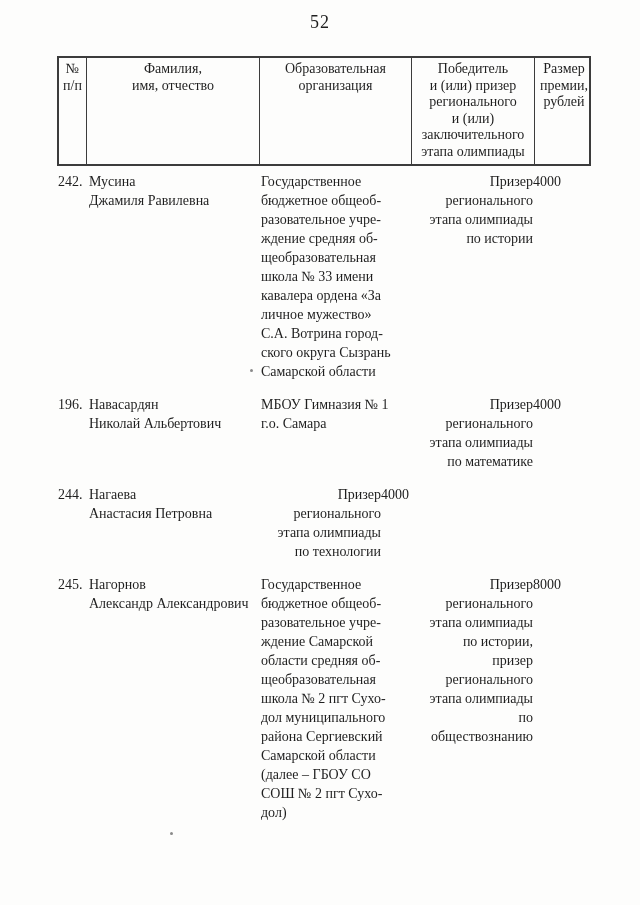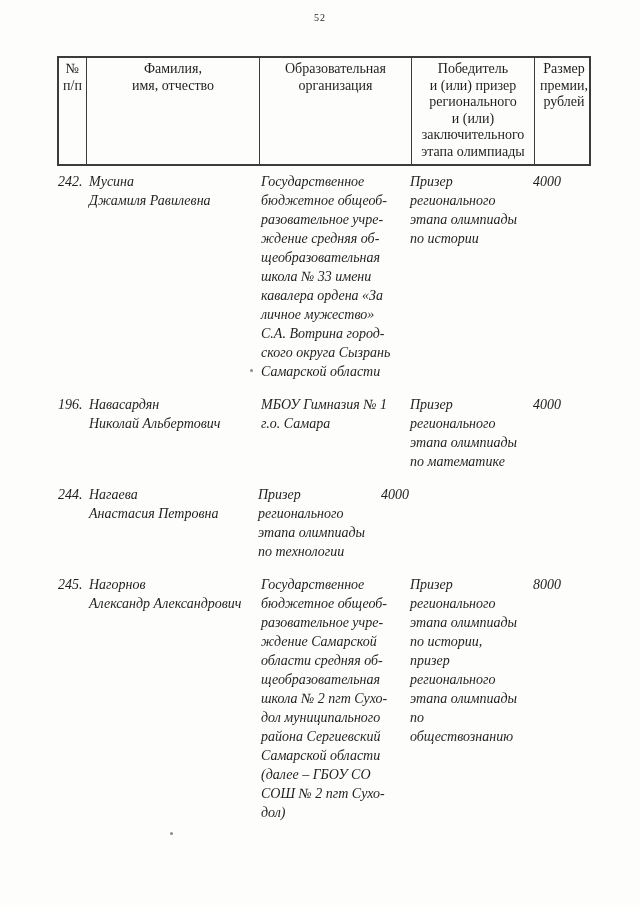--- a/index.html
+++ b/index.html
@@ -12,21 +12,21 @@
     font-family: "Liberation Serif", "DejaVu Serif", serif;
     color: #1f1f1f;
     overflow: hidden;
   }
   .page-number {
     position: absolute;
     top: 12px;
     left: 0;
     width: 640px;
     text-align: center;
-    font-size: 10px;
+    font-size: 18px;
     letter-spacing: 1px;
   }
   .doc-table {
     position: absolute;
     left: 57px;
     top: 56px;
     width: 534px;
   }
   .thead {
     display: flex;
@@ -53,26 +53,25 @@
   .tr {
     display: flex;
     margin-bottom: 14px;
     font-size: 14px;
     line-height: 19px;
   }
   .td {
     box-sizing: border-box;
     flex: 0 0 auto;
     white-space: pre-line;
-    font-style: italic;
   }
   .td.col-num  { white-space: pre; padding-left: 1px; }
   .td.col-name { padding-left: 4px; }
   .td.col-org  { padding-left: 3px; padding-right: 7px; }
-  .td.col-award  { text-align: left; }
+  .td.col-award  { text-align: right; }
   .td.col-amount { text-align: left; }
   .scan-dot {
     position: absolute;
     width: 3px;
     height: 3px;
     border-radius: 50%;
     background: #8a8a8a;
   }
   .dot-1 { left: 250px; top: 369px; }
   .dot-2 { left: 170px; top: 832px; }

